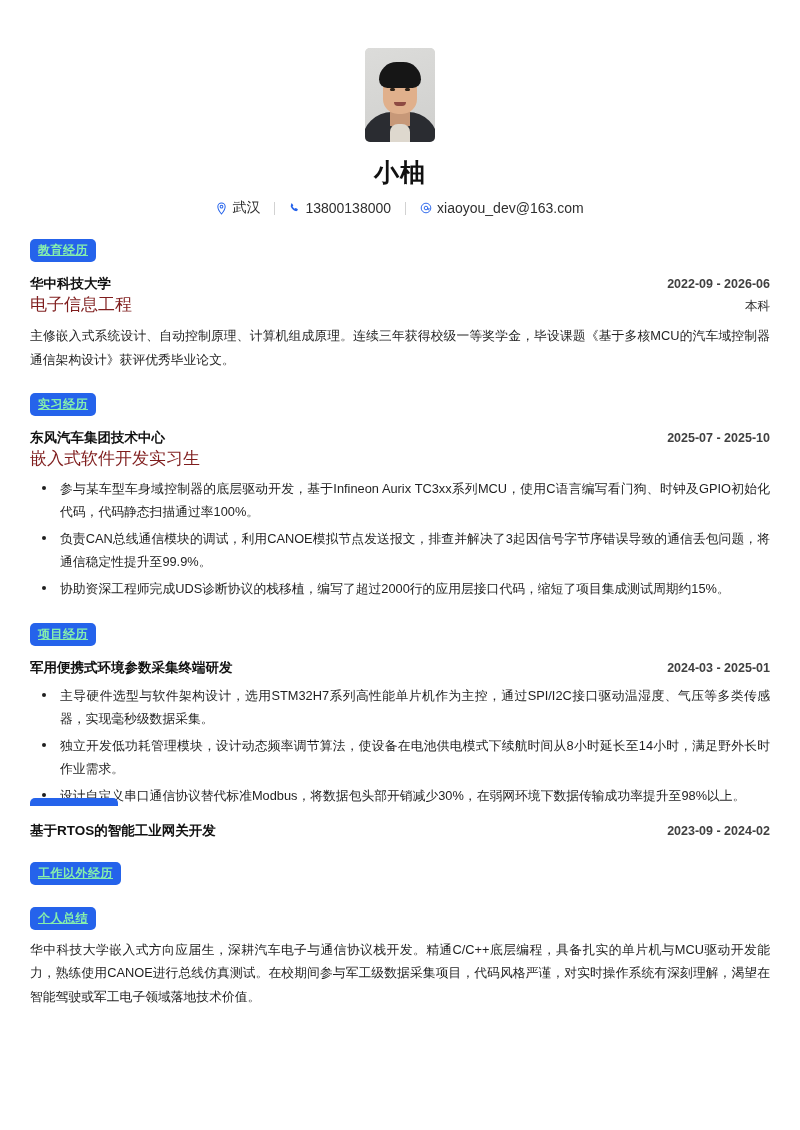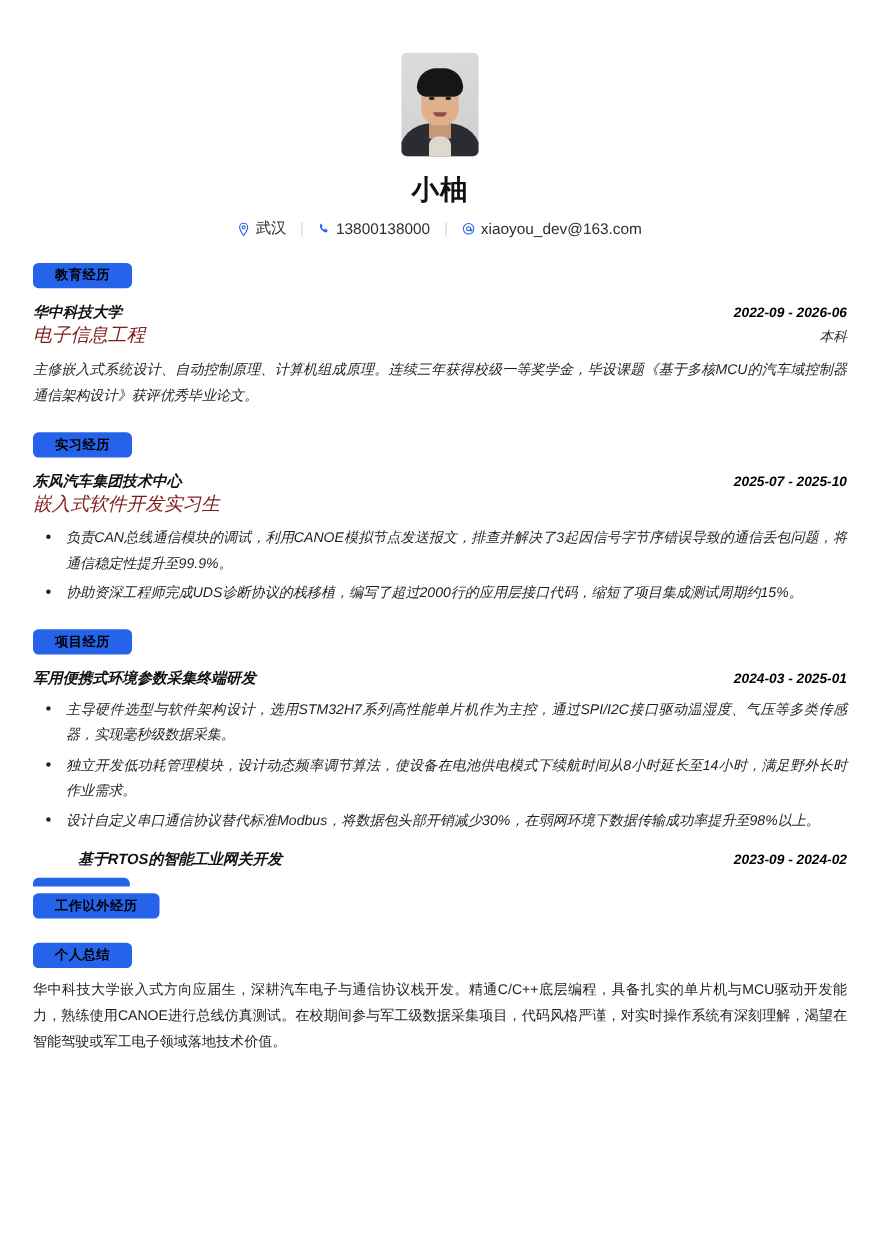--- a/index.html
+++ b/index.html
@@ -123,46 +123,47 @@
   }
   .c-icon { display: inline-flex; align-items: center; color: #2563eb; }
   .c-icon svg { display: block; }
 
   
   .section { margin-top: 22px; }
 
   .tag {
     display: inline-block;
     background: #2563eb;
-    color: #000000;
+    color: #86efac;
     font-size: 12px;
     font-weight: 700;
     letter-spacing: 0.5px;
-    padding: 5px 20px 6px;
+    padding: 5px 8px 6px;
     border-radius: 5px;
     line-height: 1;
-  }
-
-  .entry { margin-top: 13px; font-style: italic; }
+    text-decoration: underline;
+  }
+
+  .entry { margin-top: 13px; }
   .entry + .entry { margin-top: 15px; }
 
   .entry-row {
     display: flex;
     justify-content: space-between;
     align-items: baseline;
   }
   .entry-title {
     font-size: 13.5px;
     font-weight: 700;
     color: #111111;
   }
   .entry-date {
     font-size: 12.5px;
     font-weight: 700;
-    color: #000000;
+    color: #404040;
     white-space: nowrap;
   }
   .entry-sub {
     font-size: 17px;
     color: #7f1d1d;
   }
   .entry-meta {
     font-size: 12.5px;
     color: #2b2b2b;
     white-space: nowrap;
@@ -193,21 +194,21 @@
     content: "";
     position: absolute;
     left: 12px;
     top: 9px;
     width: 4px;
     height: 4px;
     border-radius: 50%;
     background: #1f1f1f;
   }
 
-  .entry-tight { margin-top: 11px; margin-left: 41px; }
+  .entry-tight { margin-top: 11px; }
 
   
   .tag-clipped {
     position: absolute;
     left: 30px;
     bottom: 0;
     height: 8px;
     width: 88px;
     background: #2563eb;
     border-radius: 5px 5px 0 0;
@@ -292,20 +293,21 @@
   <div class="section">
     <span class="tag">实习经历</span>
 
     <div class="entry">
       <div class="entry-row">
         <span class="entry-title">东风汽车集团技术中心</span>
         <span class="entry-date">2025-07 - 2025-10</span>
       </div>
       <div class="entry-sub">嵌入式软件开发实习生</div>
       <ul class="bullets">
+        <li>参与某车型车身域控制器的底层驱动开发，基于Infineon Aurix TC3xx系列MCU，使用C语言编写看门狗、时钟及GPIO初始化代码，代码静态扫描通过率100%。</li>
         <li>负责CAN总线通信模块的调试，利用CANOE模拟节点发送报文，排查并解决了3起因信号字节序错误导致的通信丢包问题，将通信稳定性提升至99.9%。</li>
         <li>协助资深工程师完成UDS诊断协议的栈移植，编写了超过2000行的应用层接口代码，缩短了项目集成测试周期约15%。</li>
       </ul>
     </div>
   </div>
 
   <div class="section">
     <span class="tag">项目经历</span>
 
     <div class="entry">

